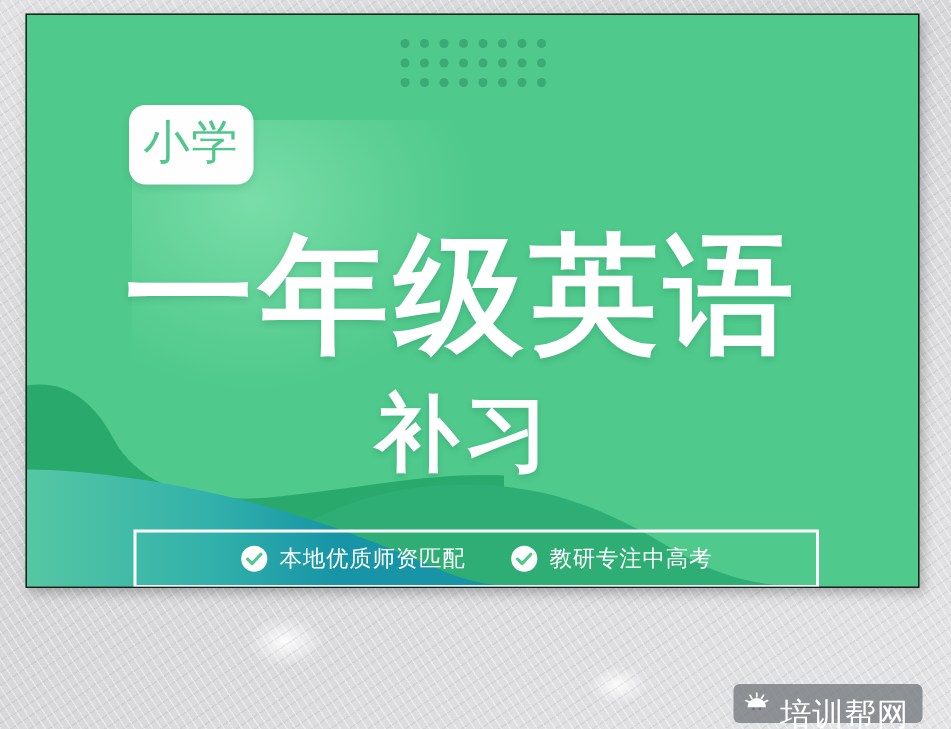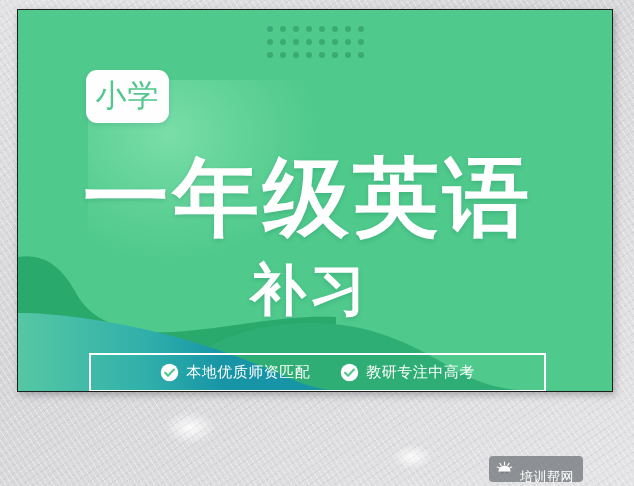--- a/index.html
+++ b/index.html
@@ -189,21 +189,21 @@
     display: flex;
     align-items: center;
     gap: 7px;
     background: rgba(108,112,116,0.72);
     border-radius: 4px;
     z-index: 9;
   }
   #watermark .wm-text {
     color: #ffffff;
     font-family: Liberation Serif, serif;
-    font-size: 13px;
+    font-size: 21px;
     letter-spacing: 0.5px;
     line-height: 1;
     white-space: nowrap;
     margin-top: 14px;
   }
   #watermark .sun-icon {
     width: 17px;
     height: 17px;
     display: block;
     flex: 0 0 17px;

